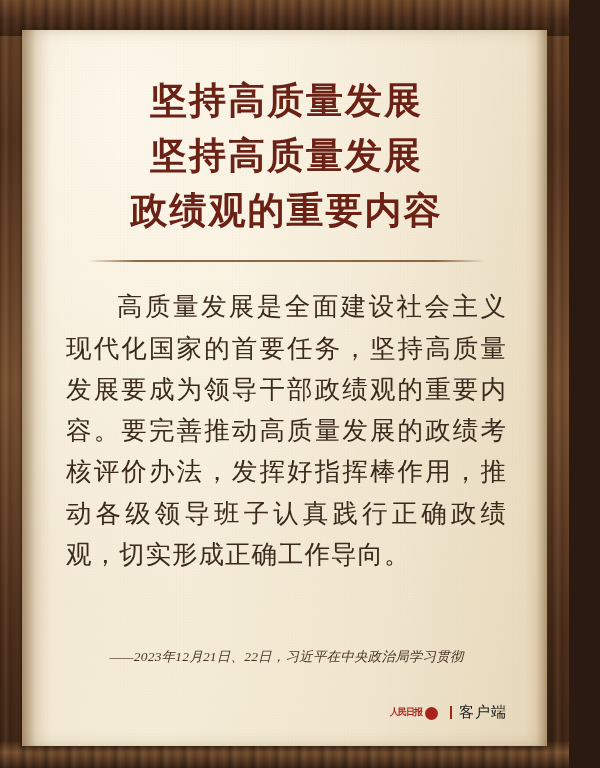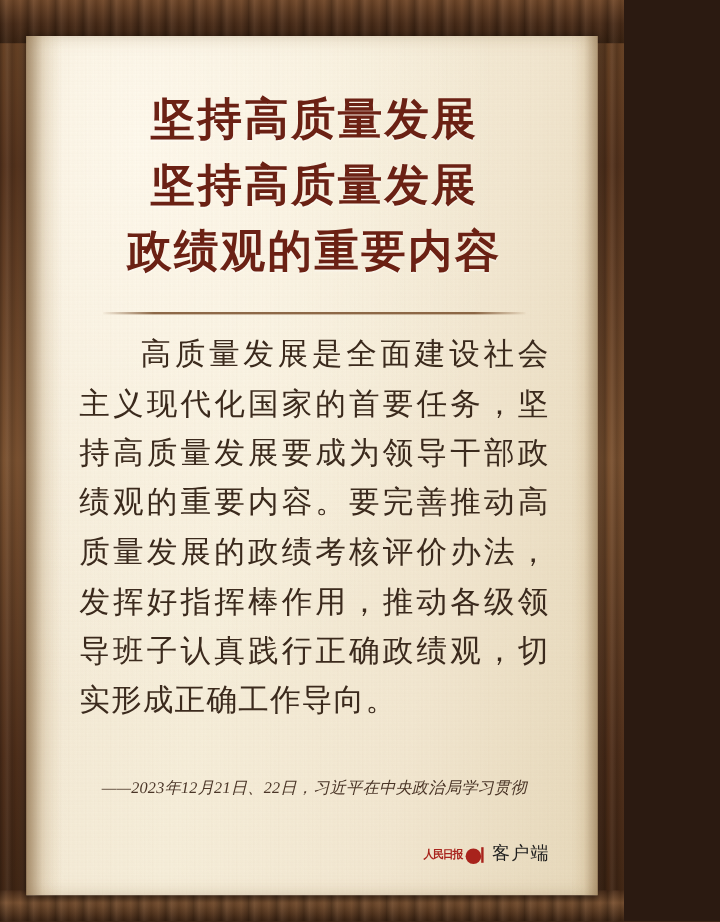--- a/index.html
+++ b/index.html
@@ -10,21 +10,21 @@
     width: 600px;
     height: 768px;
     overflow: hidden;
     font-family: "Liberation Serif", "DejaVu Serif", serif;
     background: #2b1a11;
   }
 
   
   .poster {
     position: relative;
-    width: 520px;
+    width: 569px;
     height: 768px;
     background:
       repeating-linear-gradient(
         90deg,
         #5a3venue 0px, #5a3b24 0px
       );
     background-color: #5b3a23;
   }
   .wood {
     position: absolute;
@@ -146,29 +146,30 @@
   }
 
   .rule {
     margin: 22px auto 0 auto;
     width: 88%;
     height: 2px;
     background: linear-gradient(90deg, rgba(150,106,62,0.05), rgba(122,80,44,0.85) 12%, rgba(122,80,44,0.85) 88%, rgba(150,106,62,0.05));
   }
 
   .body-text {
-    margin-top: 12px;
+    margin-top: 26px;
     color: #3b2a1d;
     font-size: 25.5px;
     line-height: 1.62;
     text-align: justify;
     text-justify: inter-character;
     text-indent: 2em;
     letter-spacing: 1px;
     padding: 0 4px;
+    font-family: Liberation Mono, monospace;
   }
 
   .source {
     position: absolute;
     left: 6px;
     right: 6px;
     bottom: 58px;
     color: #4a3527;
     font-size: 13.5px;
     line-height: 1.85;
@@ -186,21 +187,21 @@
     align-items: center;
     gap: 0px;
   }
   .brand-mark {
     display: inline-flex;
     align-items: center;
     color: #a8231c;
     font-size: 15px;
     font-weight: bold;
     letter-spacing: -1px;
-    padding-right: 0;
+    padding-right: 12px;
     border-right: 2px solid #a8231c;
     line-height: 1;
   }
   .brand-mark .stack {
     display: inline-block;
     font-size: 9px;
     line-height: 1.05;
     text-align: center;
     transform: scaleY(1.05);
   }

